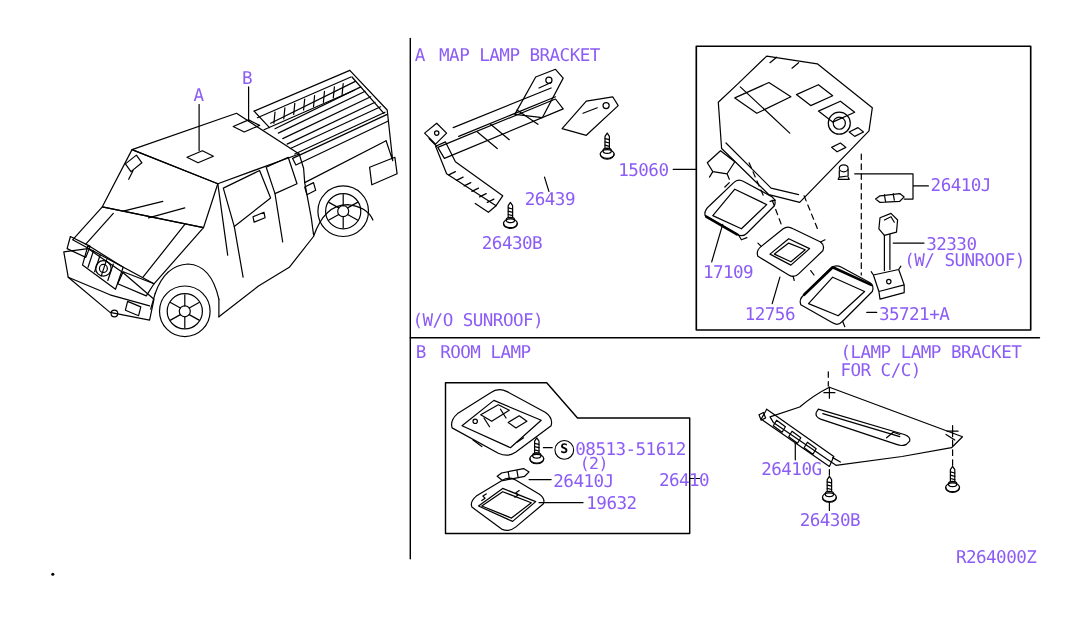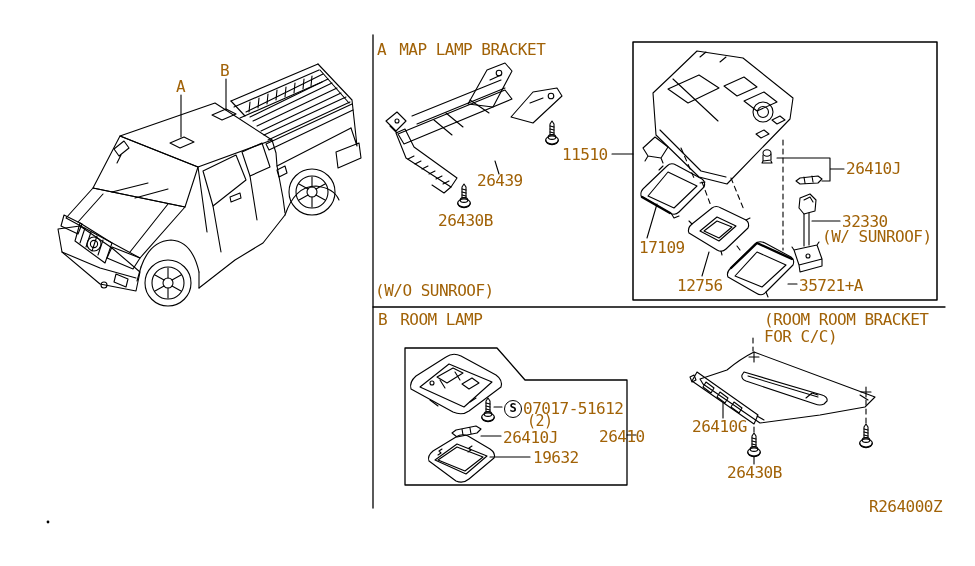--- a/index.html
+++ b/index.html
@@ -1,19 +1,19 @@
 <!DOCTYPE html>
 <html><head>
 <meta charset="utf-8">
 <style>
   html,body{margin:0;padding:0;background:#ffffff;}
   #stage{position:relative;width:975px;height:566px;background:#ffffff;overflow:hidden;
          font-family:"DejaVu Sans Mono","Liberation Mono",monospace;color:#000;}
   #art{position:absolute;left:0;top:0;}
-  .lbl{position:absolute;font-size:16px;line-height:15px;letter-spacing:-0.5px;white-space:pre;color:#a16207;text-align:center;}
+  .lbl{position:absolute;font-size:16px;line-height:15px;letter-spacing:-0.5px;white-space:pre;color:#8b5cf6;text-align:center;}
   .lbl .gap{margin-left:13px;}
   .small{font-size:15px;}
   .s-circle{position:absolute;width:16px;height:16px;border:1.6px solid #000;border-radius:50%;
             font-size:12px;line-height:15px;text-align:center;font-weight:bold;}
 </style>
 </head>
 <body>
 
 <div id="stage">
 
@@ -232,36 +232,36 @@
 </svg>
 
 <div class="lbl" style="left:176px;top:79px">A</div>
 <div class="lbl" style="left:220px;top:63px">B</div>
 
 <div class="lbl" style="left:377px;top:42px"><span>A</span><span class="gap">MAP LAMP BRACKET</span></div>
 <div class="lbl" style="left:477px;top:173px">26439</div>
 <div class="lbl" style="left:438px;top:213px">26430B</div>
 <div class="lbl" style="left:375px;top:283px">(W/O SUNROOF)</div>
 
-<div class="lbl" style="left:562px;top:147px">11510</div>
+<div class="lbl" style="left:562px;top:147px">15060</div>
 <div class="lbl" style="left:846px;top:161px">26410J</div>
 <div class="lbl" style="left:842px;top:214px">32330</div>
 <div class="lbl" style="left:822px;top:229px">(W/ SUNROOF)</div>
 <div class="lbl" style="left:639px;top:240px">17109</div>
 <div class="lbl" style="left:677px;top:278px">12756</div>
 <div class="lbl" style="left:799px;top:278px">35721+A</div>
 
 <div class="lbl" style="left:378px;top:312px"><span>B</span><span class="gap">ROOM LAMP</span></div>
 <div class="s-circle" style="left:504px;top:400px">S</div>
-<div class="lbl" style="left:523px;top:401px">07017-51612</div>
+<div class="lbl" style="left:523px;top:401px">08513-51612</div>
 <div class="lbl small" style="left:527px;top:414px">(2)</div>
 <div class="lbl" style="left:503px;top:430px">26410J</div>
 <div class="lbl" style="left:533px;top:450px">19632</div>
 <div class="lbl" style="left:599px;top:429px">26410</div>
 
-<div class="lbl" style="left:764px;top:312px">(ROOM ROOM BRACKET</div>
+<div class="lbl" style="left:764px;top:312px">(LAMP LAMP BRACKET</div>
 <div class="lbl" style="left:764px;top:329px">FOR C/C)</div>
 <div class="lbl" style="left:692px;top:419px">26410G</div>
 <div class="lbl" style="left:727px;top:465px">26430B</div>
 
 <div class="lbl" style="left:869px;top:499px">R264000Z</div>
 
 </div>
 
 </body></html>

